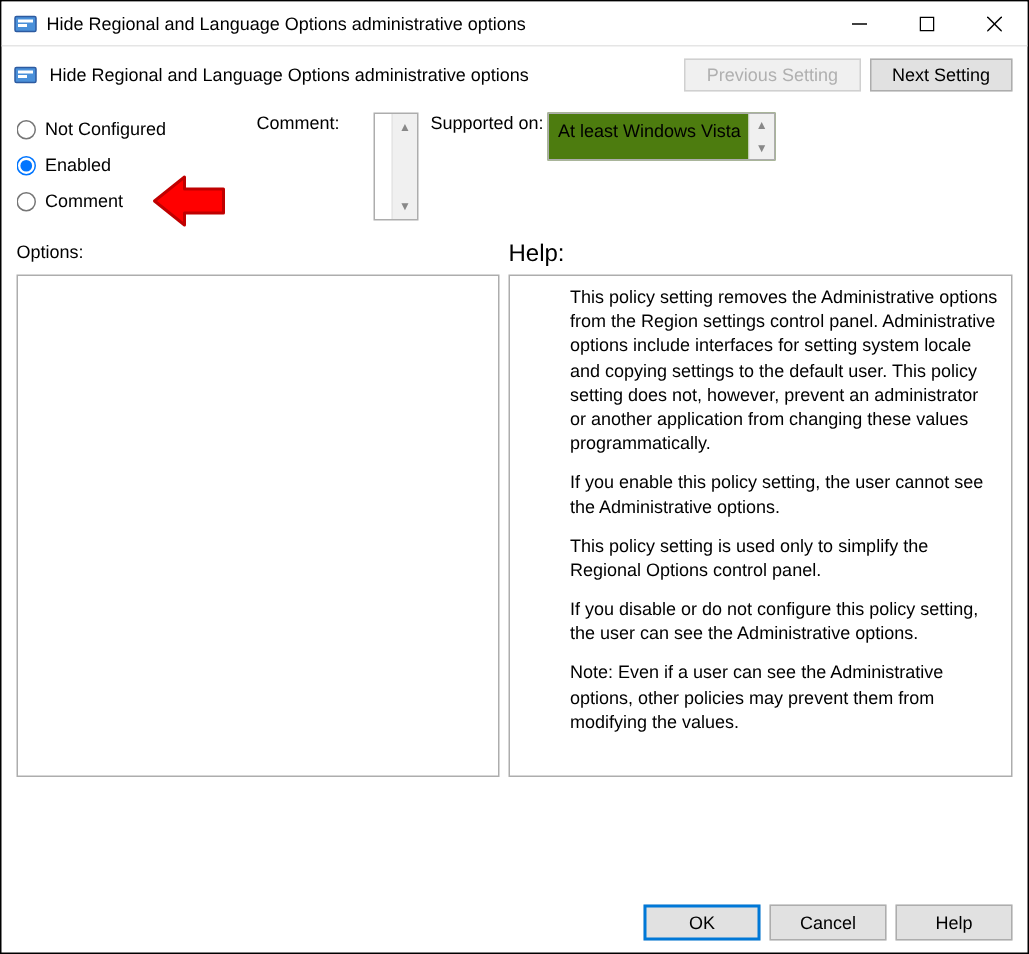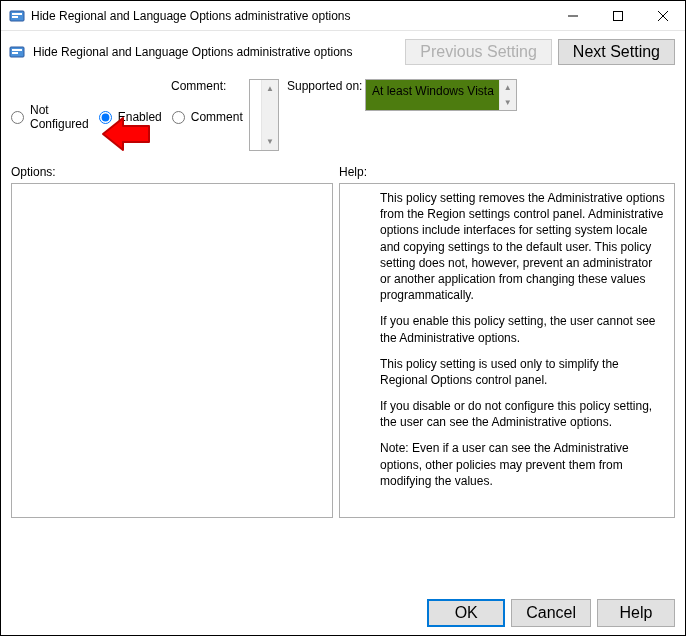--- a/index.html
+++ b/index.html
@@ -54,21 +54,21 @@
     display: inline-flex; align-items: center; justify-content: center;
   }
   .header .subtitle {
     flex: 1;
     font-size: 12px;
   }
   .navbtns { display: flex; gap: 6px; }
   .btn {
     border: 1px solid #adadad;
     background: #e1e1e1;
-    font-size: 16px;
+    font-size: 12px;
     padding: 3px 14px;
     min-width: 80px;
     text-align: center;
     font-family: inherit;
     cursor: pointer;
   }
   .btn.disabled {
     color: #b0b0b0;
     border-color: #d0d0d0;
     background: #f0f0f0;
@@ -77,21 +77,21 @@
 
   
   .toparea {
     display: flex;
     padding: 6px 10px 0 10px;
     gap: 10px;
   }
   .statecol {
     width: 150px;
     display: flex;
-    flex-direction: row;
+    flex-direction: column;
     gap: 10px;
     padding-top: 4px;
     position: relative;
   }
   .radio-row { display: flex; align-items: center; gap: 6px; font-size: 12px; }
   .radio-row input { margin: 0; }
   .labelcol {
     width: 70px;
     text-align: left;
     font-size: 12px;
@@ -126,21 +126,21 @@
     height: 36px;
     pointer-events: none;
   }
 
   
   .midlabels {
     display: flex;
     padding: 14px 10px 4px 10px;
   }
   .midlabels .opt { width: 328px; font-size: 12px; }
-  .midlabels .hlp { font-size: 12px; }
+  .midlabels .hlp { font-size: 16px; }
 
   
   .lowarea {
     display: flex;
     gap: 6px;
     padding: 0 10px;
   }
   .panel {
     border: 1px solid #adadad;
     background: #fff;

